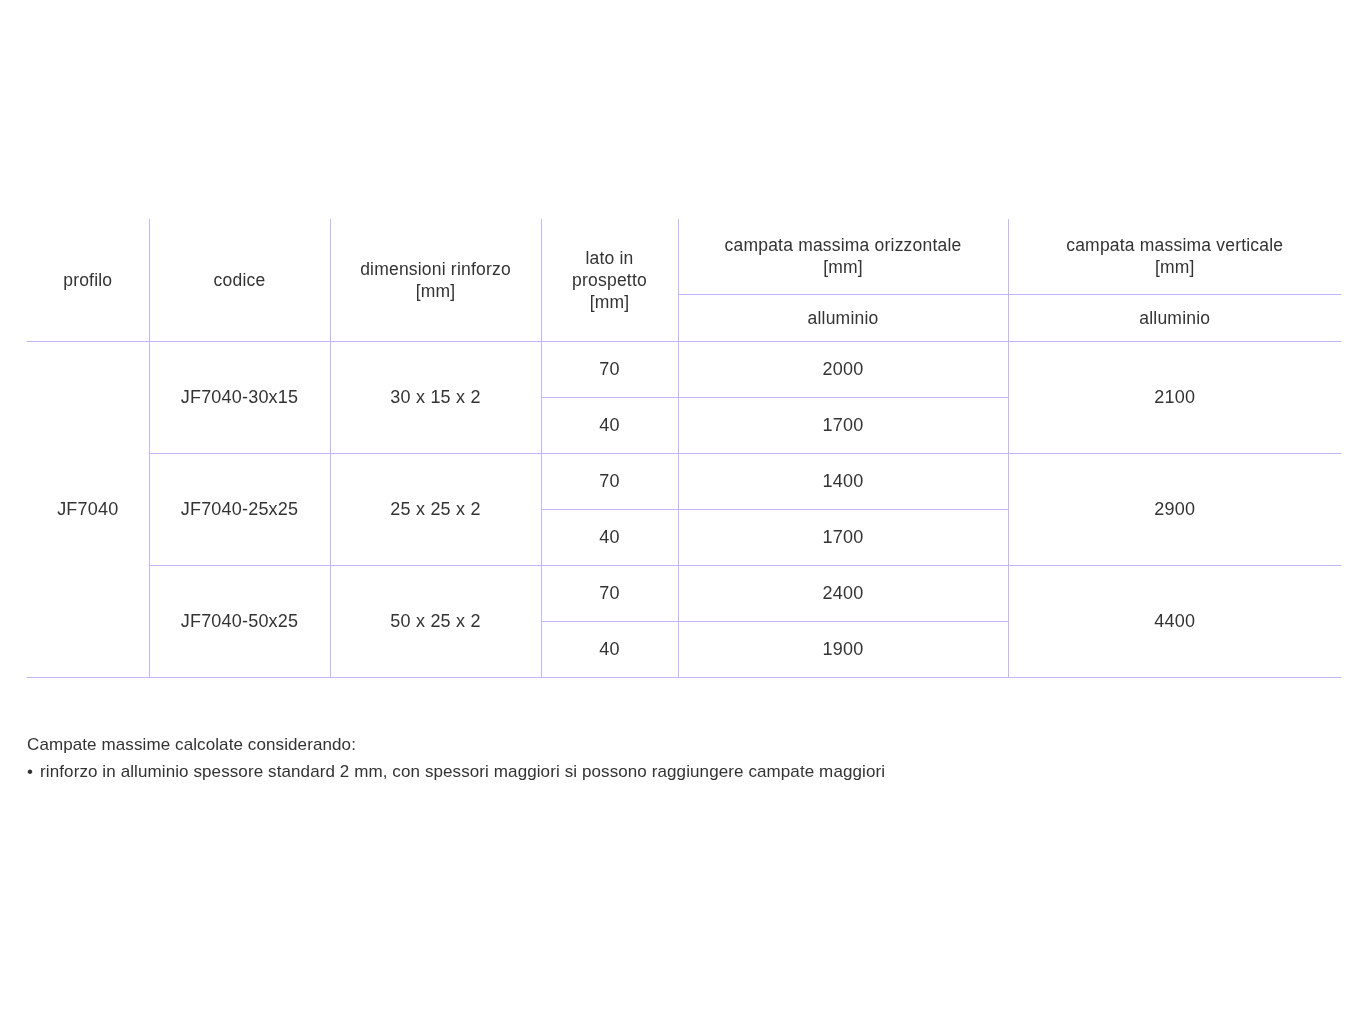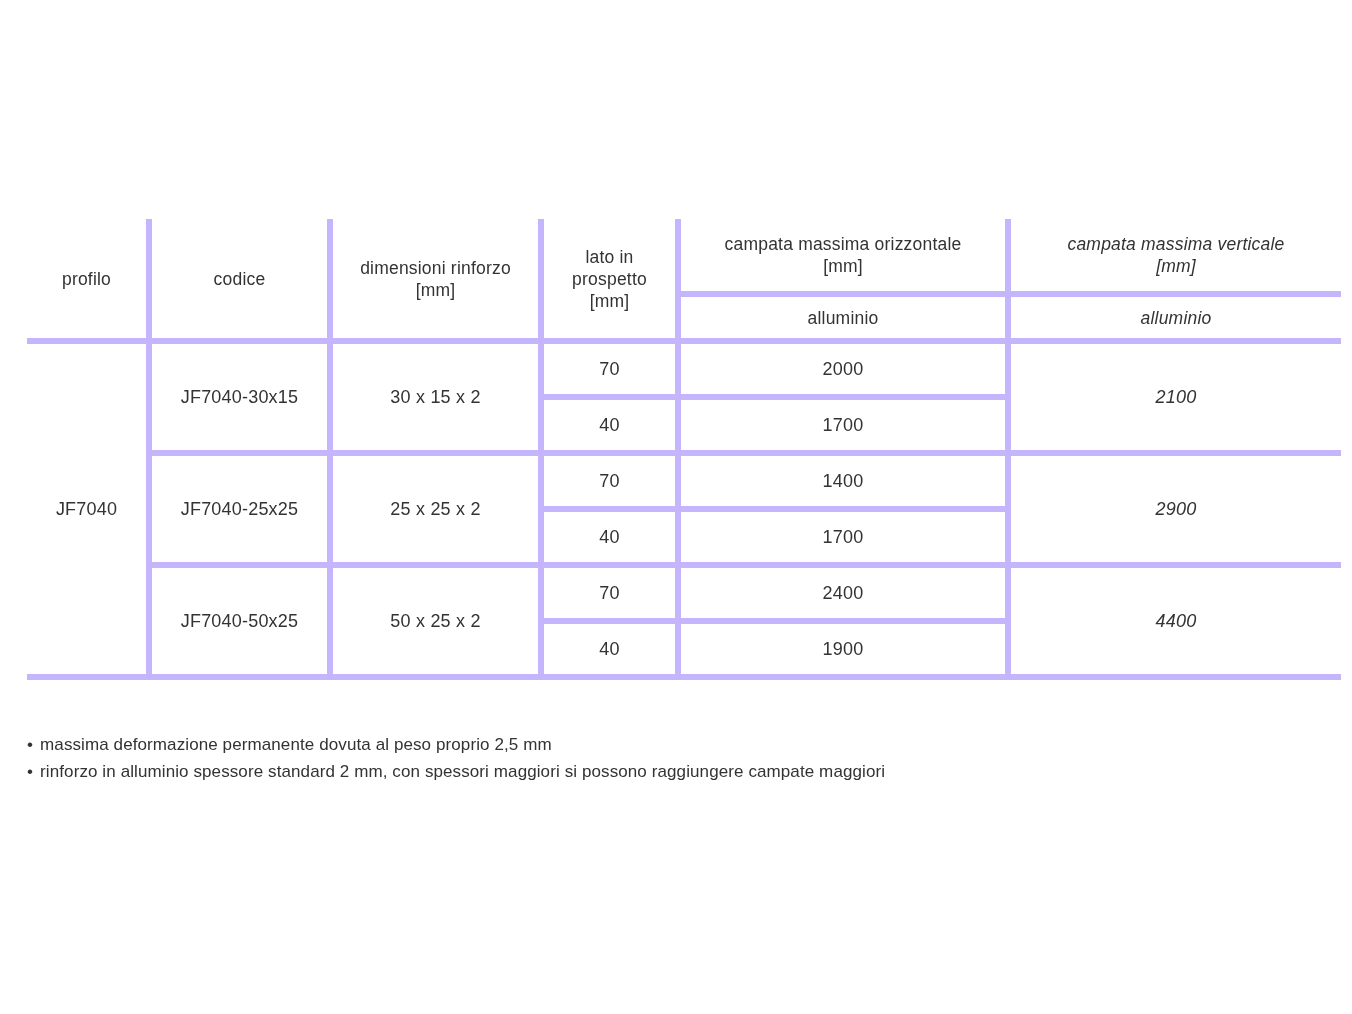--- a/index.html
+++ b/index.html
@@ -20,36 +20,36 @@
   
   table.spec-table {
     position: absolute;
     left: 27px;
     top: 219px;
     width: 1314px;
     border-collapse: collapse;
     table-layout: fixed;
   }
   table.spec-table td {
-    border: 6px solid #c4b5fd;
+    border: 1px solid #c4b5fd;
     text-align: center;
     vertical-align: middle;
     font-size: 18px;
     color: #333333;
     padding: 0;
     letter-spacing: 0.2px;
   }
   table.spec-table td.hdr {
     font-size: 17.5px;
     line-height: 22px;
   }
   .pre { white-space: pre-line; }
   .no-top { border-top: 0 !important; }
   .no-left { border-left: 0 !important; }
-  .no-right { border-right: 0 !important; font-style: italic; }
+  .no-right { border-right: 0 !important; }
   tr.r-head1 { height: 75px; }
   tr.r-head2 { height: 47px; }
   tr.r-data  { height: 56px; }
 
   
   .notes {
     position: absolute;
     left: 27px;
     top: 731px;
     font-size: 17px;
@@ -129,21 +129,19 @@
         <td rowspan="2" class="no-right">4400</td>
       </tr>
       <tr class="r-data">
         <td>40</td>
         <td>1900</td>
       </tr>
     </tbody>
   </table>
 
   <div class="notes">
-    <div class="note-line">
-      <span class="bullet">•</span><span>massima deformazione permanente dovuta al peso proprio 2,5 mm</span>
-    </div>
+    <div class="note-line">Campate massime calcolate considerando:</div>
     <div class="note-line">
       <span class="bullet">•</span><span>rinforzo in alluminio spessore standard 2 mm, con spessori maggiori si possono raggiungere campate maggiori</span>
     </div>
   </div>
 
 </div>
 
 </body></html>

